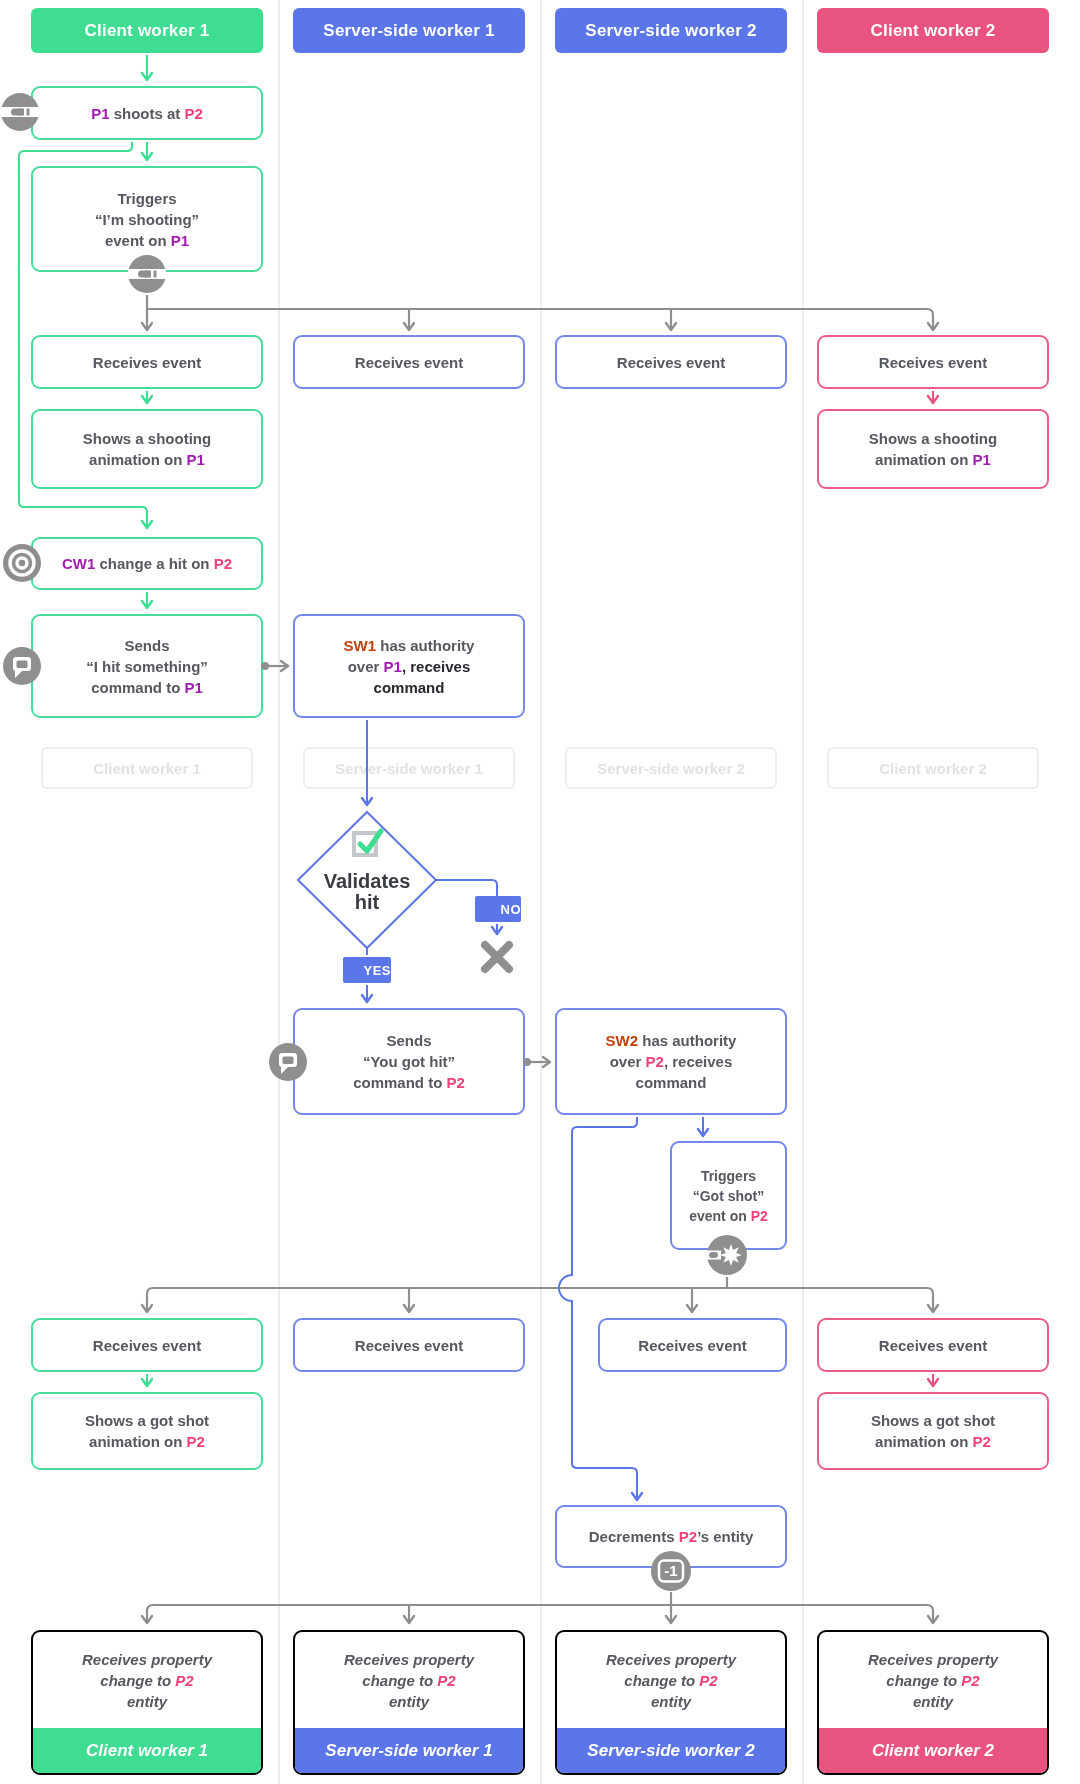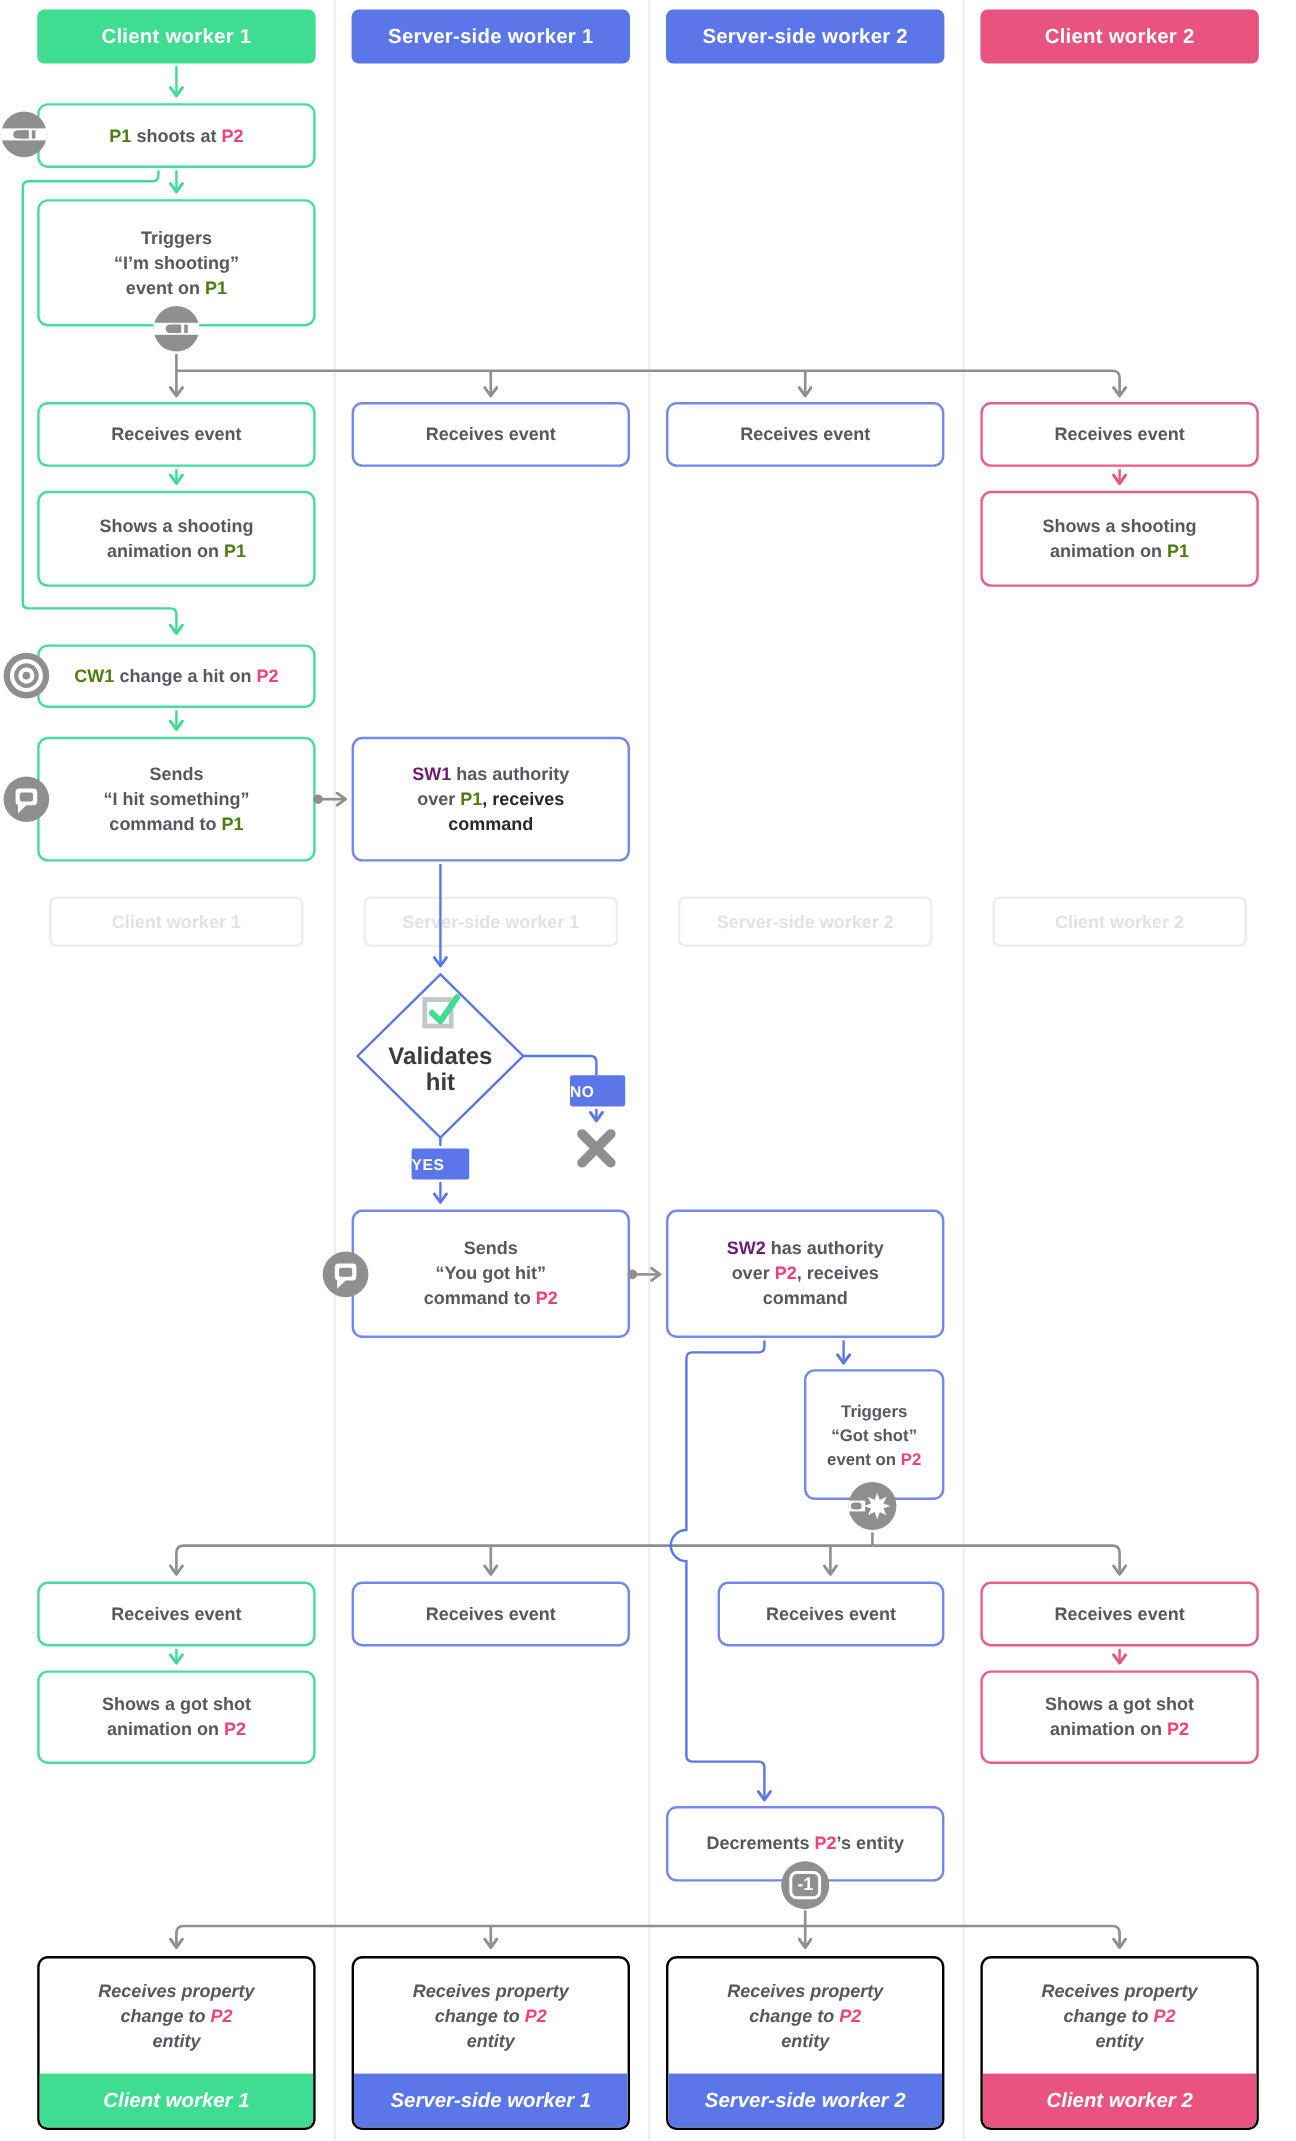--- a/index.html
+++ b/index.html
@@ -11,32 +11,32 @@
   .bg-green{background:#3edd92;} .bg-blue{background:#5b76e8;} .bg-pink{background:#e8537f;}
   .b{position:absolute;box-sizing:border-box;border-radius:9px;display:flex;flex-direction:column;
      align-items:center;justify-content:center;text-align:center;font-weight:bold;font-size:15px;
      color:#55585f;background:#fff;border:2px solid #ccc;line-height:21px;z-index:2;padding:2px 6px;}
   .bd-green{border-color:#46dd9b;} .bd-blue{border-color:#7488ec;} .bd-pink{border-color:#ec5c84;}
   .small{font-size:14px;line-height:20px;padding:2px 2px;}
   .ghost{position:absolute;box-sizing:border-box;border:2px solid #ededed;border-radius:6px;color:#e2e2e2;
          background:#fff;display:flex;align-items:center;justify-content:center;font-weight:bold;
          font-size:15px;z-index:2;}
   .badge{position:absolute;box-sizing:border-box;background:#5b76e8;color:#fff;font-weight:bold;
-         font-size:13px;display:flex;align-items:center;justify-content:flex-start;z-index:6;
+         font-size:13px;display:flex;align-items:center;justify-content:flex-end;z-index:6;
          letter-spacing:.5px;border-radius:2px;}
   .overlay-text{position:absolute;z-index:6;text-align:center;font-weight:bold;color:#393c42;
          font-size:20px;line-height:21px;}
   .minus1{position:absolute;z-index:6;color:#fff;font-weight:bold;font-size:15px;text-align:center;}
   .bottom-box{position:absolute;box-sizing:border-box;border-radius:9px;border:2px solid;overflow:hidden;
          display:flex;flex-direction:column;background:#fff;z-index:2;font-style:italic;}
   .bottom-body{flex:1;display:flex;flex-direction:column;align-items:center;justify-content:center;
          text-align:center;font-weight:bold;font-size:15px;color:#55585f;line-height:21px;}
   .bottom-foot{height:45px;display:flex;align-items:center;justify-content:center;color:#fff;
          font-weight:bold;font-size:17px;}
-  .c-green{color:#4d7c0f;} .c-pink{color:#ef4277;text-align:center;} .c-blue{color:#701a75;} .c-dark{color:#26282e;}
+  .c-green{color:#a21caf;} .c-pink{color:#ef4277;text-align:center;} .c-blue{color:#c2410c;} .c-dark{color:#26282e;}
   svg.lines{position:absolute;left:0;top:0;z-index:5;pointer-events:none;}
 </style>
 </head>
 <body>
 
 <div class="canvas">
 
   <div class="divider" style="left:278px"></div>
   <div class="divider" style="left:540px"></div>
   <div class="divider" style="left:802px"></div>

